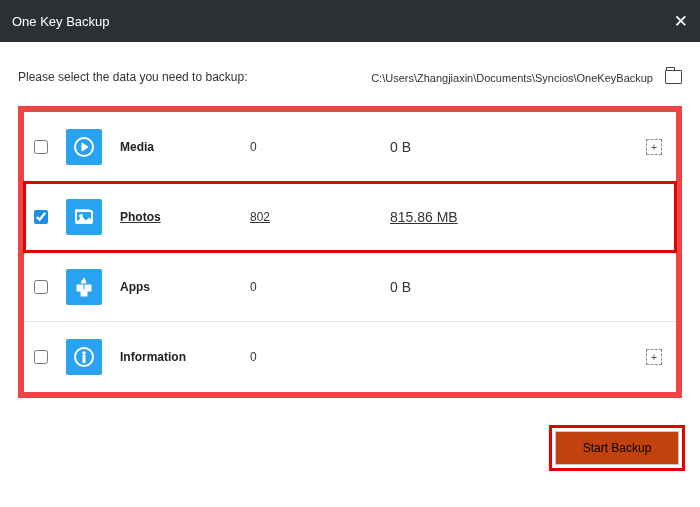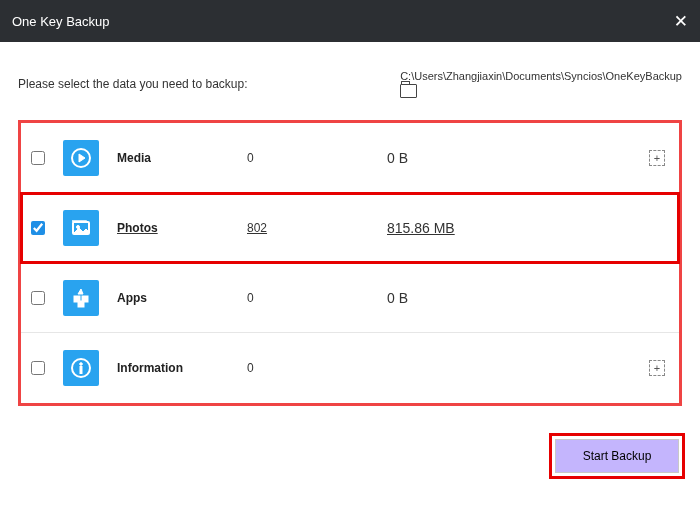--- a/index.html
+++ b/index.html
@@ -4,43 +4,43 @@
 <style>
   * { box-sizing: border-box; margin: 0; padding: 0; }
   html, body { width: 700px; height: 507px; font-family: "Segoe UI", Arial, sans-serif; background: #fff; color: #333; }
   .titlebar {
     height: 42px; background: #2c2f33; color: #fff; display: flex; align-items: center;
     padding: 0 12px; font-size: 13px; justify-content: space-between;
   }
   .titlebar .close { font-size: 17px; cursor: pointer; font-weight: 400; }
   .content { padding: 28px 18px 0 18px; }
   .header-row { display: flex; justify-content: space-between; align-items: center; font-size: 12px; color: #333; margin-bottom: 22px; }
-  .path-wrap { display: flex; align-items: flex-start; gap: 2px; flex-direction: column; }
+  .path-wrap { display: flex; align-items: flex-end; gap: 12px; }
   .path { font-size: 11px; color: #333; }
   .folder-icon { width: 17px; height: 14px; border: 1px solid #444; border-radius: 1px; position: relative; }
   .folder-icon::before { content: ""; position: absolute; top: -4px; left: 0; width: 7px; height: 3px; border: 1px solid #444; border-bottom: none; border-radius: 1px 1px 0 0; }
 
-  .list { border: 3px solid #ef4444; }
+  .list { border: 6px solid #ef4444; }
   .row { display: flex; align-items: center; height: 70px; padding: 0 14px 0 10px; border-bottom: 1px solid #e6e6e6; position: relative; }
   .row:last-child { border-bottom: none; }
   .row.selected-highlight { outline: 3px solid #e60000; outline-offset: -2px; text-decoration: underline; }
 
   .chk { width: 14px; height: 14px; margin-right: 18px; cursor: pointer; accent-color: #1f8fe6; }
   .iconbox { width: 36px; height: 36px; background: #29a3ef; border-radius: 2px; display: flex; align-items: center; justify-content: center; margin-right: 18px; }
   .iconbox svg { width: 24px; height: 24px; fill: #fff; stroke: #fff; }
 
   .col-name { width: 130px; font-weight: 700; font-size: 12px; color: #222; }
   .col-count { width: 140px; font-size: 12px; color: #333; }
   .col-size  { flex: 1; font-size: 14px; color: #333; }
 
   .addbox { width: 16px; height: 16px; border: 1px dashed #888; display: flex; align-items: center; justify-content: center; font-size: 11px; color: #555; cursor: pointer; }
 
   .footer { display: flex; justify-content: flex-end; padding: 30px 18px 0 18px; }
   .start-wrap { padding: 3px; outline: 3px solid #e60000; }
-  .start-btn { width: 124px; height: 34px; background: #c4b5fd; border: 1px solid #c8c8c8; font-size: 12px; cursor: pointer; }
+  .start-btn { width: 124px; height: 34px; background: #c2410c; border: 1px solid #c8c8c8; font-size: 12px; cursor: pointer; }
 </style>
 </head>
 <body>
 
 <div class="titlebar">
   <span>One Key Backup</span>
   <span class="close">✕</span>
 </div>
 
 <div class="content">

